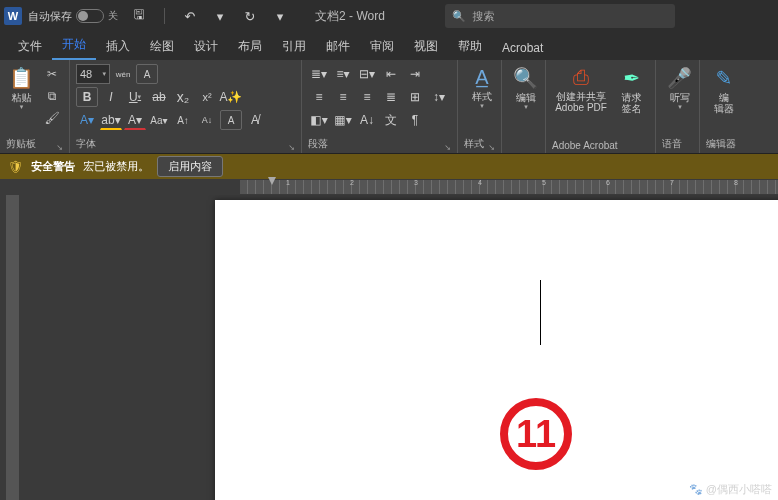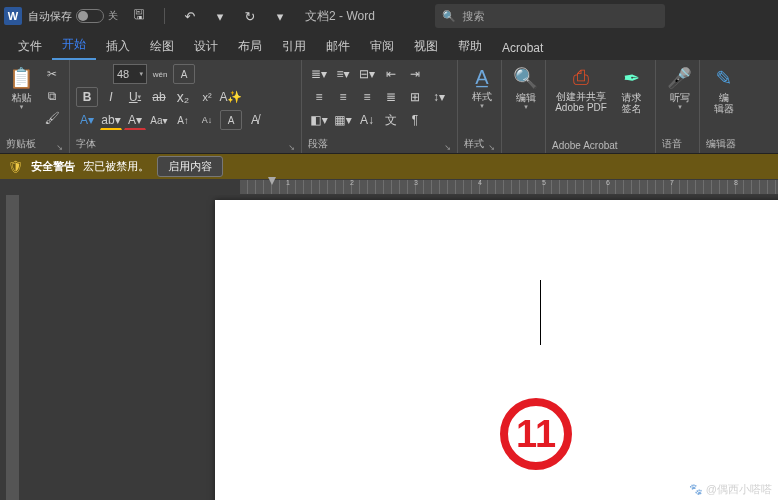--- a/index.html
+++ b/index.html
@@ -8,21 +8,21 @@
   
   .titlebar { height: 32px; background: #2d2d2d; display: flex; align-items: center; padding: 0 4px; color: #ccc; font-size: 11px; }
   .word-icon { width: 18px; height: 18px; background: #2b579a; border-radius: 2px; color: #fff; display: flex; align-items: center; justify-content: center; font-weight: bold; font-size: 11px; margin-right: 6px; }
   .autosave { display: flex; align-items: center; gap: 4px; margin-right: 10px; }
   .toggle { width: 28px; height: 14px; border-radius: 7px; border: 1px solid #777; background: #2d2d2d; position: relative; display: inline-block; }
   .toggle::after { content: ""; width: 10px; height: 10px; border-radius: 50%; background: #999; position: absolute; left: 1px; top: 1px; }
   .toggle-label { font-size: 10px; color: #aaa; }
   .qat { display: flex; align-items: center; gap: 8px; }
   .qat .qat-btn { width: 22px; height: 22px; display: flex; align-items: center; justify-content: center; color: #ccc; font-size: 13px; cursor: pointer; }
   .sep-bar { width: 1px; height: 16px; background: #555; margin: 0 6px; }
-  .doc-title { margin-left: 14px; color: #bbb; font-size: 12px; }
+  .doc-title { margin-left: 24px; color: #bbb; font-size: 12px; }
   .search-box { margin-left: 60px; width: 230px; height: 24px; background: #3e3e3e; border-radius: 3px; display: flex; align-items: center; padding: 0 8px; color: #aaa; font-size: 11px; gap: 6px; }
 
   
   .tabs { height: 28px; background: #2d2d2d; display: flex; align-items: flex-end; padding: 0 8px; color: #ccc; font-size: 12px; }
   .tab { padding: 6px 10px 5px; cursor: pointer; }
   .tab.active { color: #3b82f6; border-bottom: 2px solid #4e95d9; }
 
   
   .ribbon { height: 94px; background: #3e3e3e; border-bottom: 1px solid #222; display: flex; color: #ccc; font-size: 11px; }
   .group { border-right: 1px solid #555; padding: 4px 6px 1px; display: flex; flex-direction: column; justify-content: space-between; flex-shrink: 0; }
@@ -36,21 +36,21 @@
   .big-btn { width: 36px; display: flex; flex-direction: column; align-items: center; justify-content: center; cursor: pointer; padding: 2px; }
   .big-btn .ic { font-size: 20px; margin-bottom: 2px; }
   .big-btn .lbl { font-size: 10px; text-align: center; line-height: 11px; }
   .big-btn .chev { font-size: 7px; color: #aaa; }
   .big-btn.wide { width: 64px; }
 
   .small-btn { width: 22px; height: 20px; display: flex; align-items: center; justify-content: center; cursor: pointer; font-size: 12px; border: 1px solid transparent; }
   .boxed { border: 1px solid #666; border-radius: 2px; }
 
   .font-name { width: 130px; height: 20px; border: 1px solid #666; background: #2d2d2d; color: #ccc; font-size: 11px; padding: 0 4px; display: flex; align-items: center; justify-content: space-between; }
-  .font-size { width: 34px; height: 20px; border: 1px solid #666; background: #2d2d2d; color: #ccc; font-size: 11px; padding: 0 3px; display: flex; align-items: center; justify-content: space-between; margin-left: 37px; }
+  .font-size { width: 34px; height: 20px; border: 1px solid #666; background: #2d2d2d; color: #ccc; font-size: 11px; padding: 0 3px; display: flex; align-items: center; justify-content: space-between; }
   .chev-d { font-size: 7px; color: #aaa; }
 
   
   .secbar { height: 25px; background: #6a5714; color: #fff; display: flex; align-items: center; padding: 0 8px; font-size: 11px; gap: 8px; }
   .shield { color: #f0c946; font-size: 12px; }
   .sec-btn { background: #444; border: 1px solid #777; border-radius: 3px; padding: 2px 10px; font-size: 11px; color: #eee; cursor: pointer; }
 
   
   .ruler-h { height: 16px; background: #3a3a3a; position: relative; margin-left: 25px; display: flex; align-items: center; }
   .ruler-strip { position: absolute; left: 215px; right: 0; height: 14px; background: linear-gradient(to right, #555, #555); }

